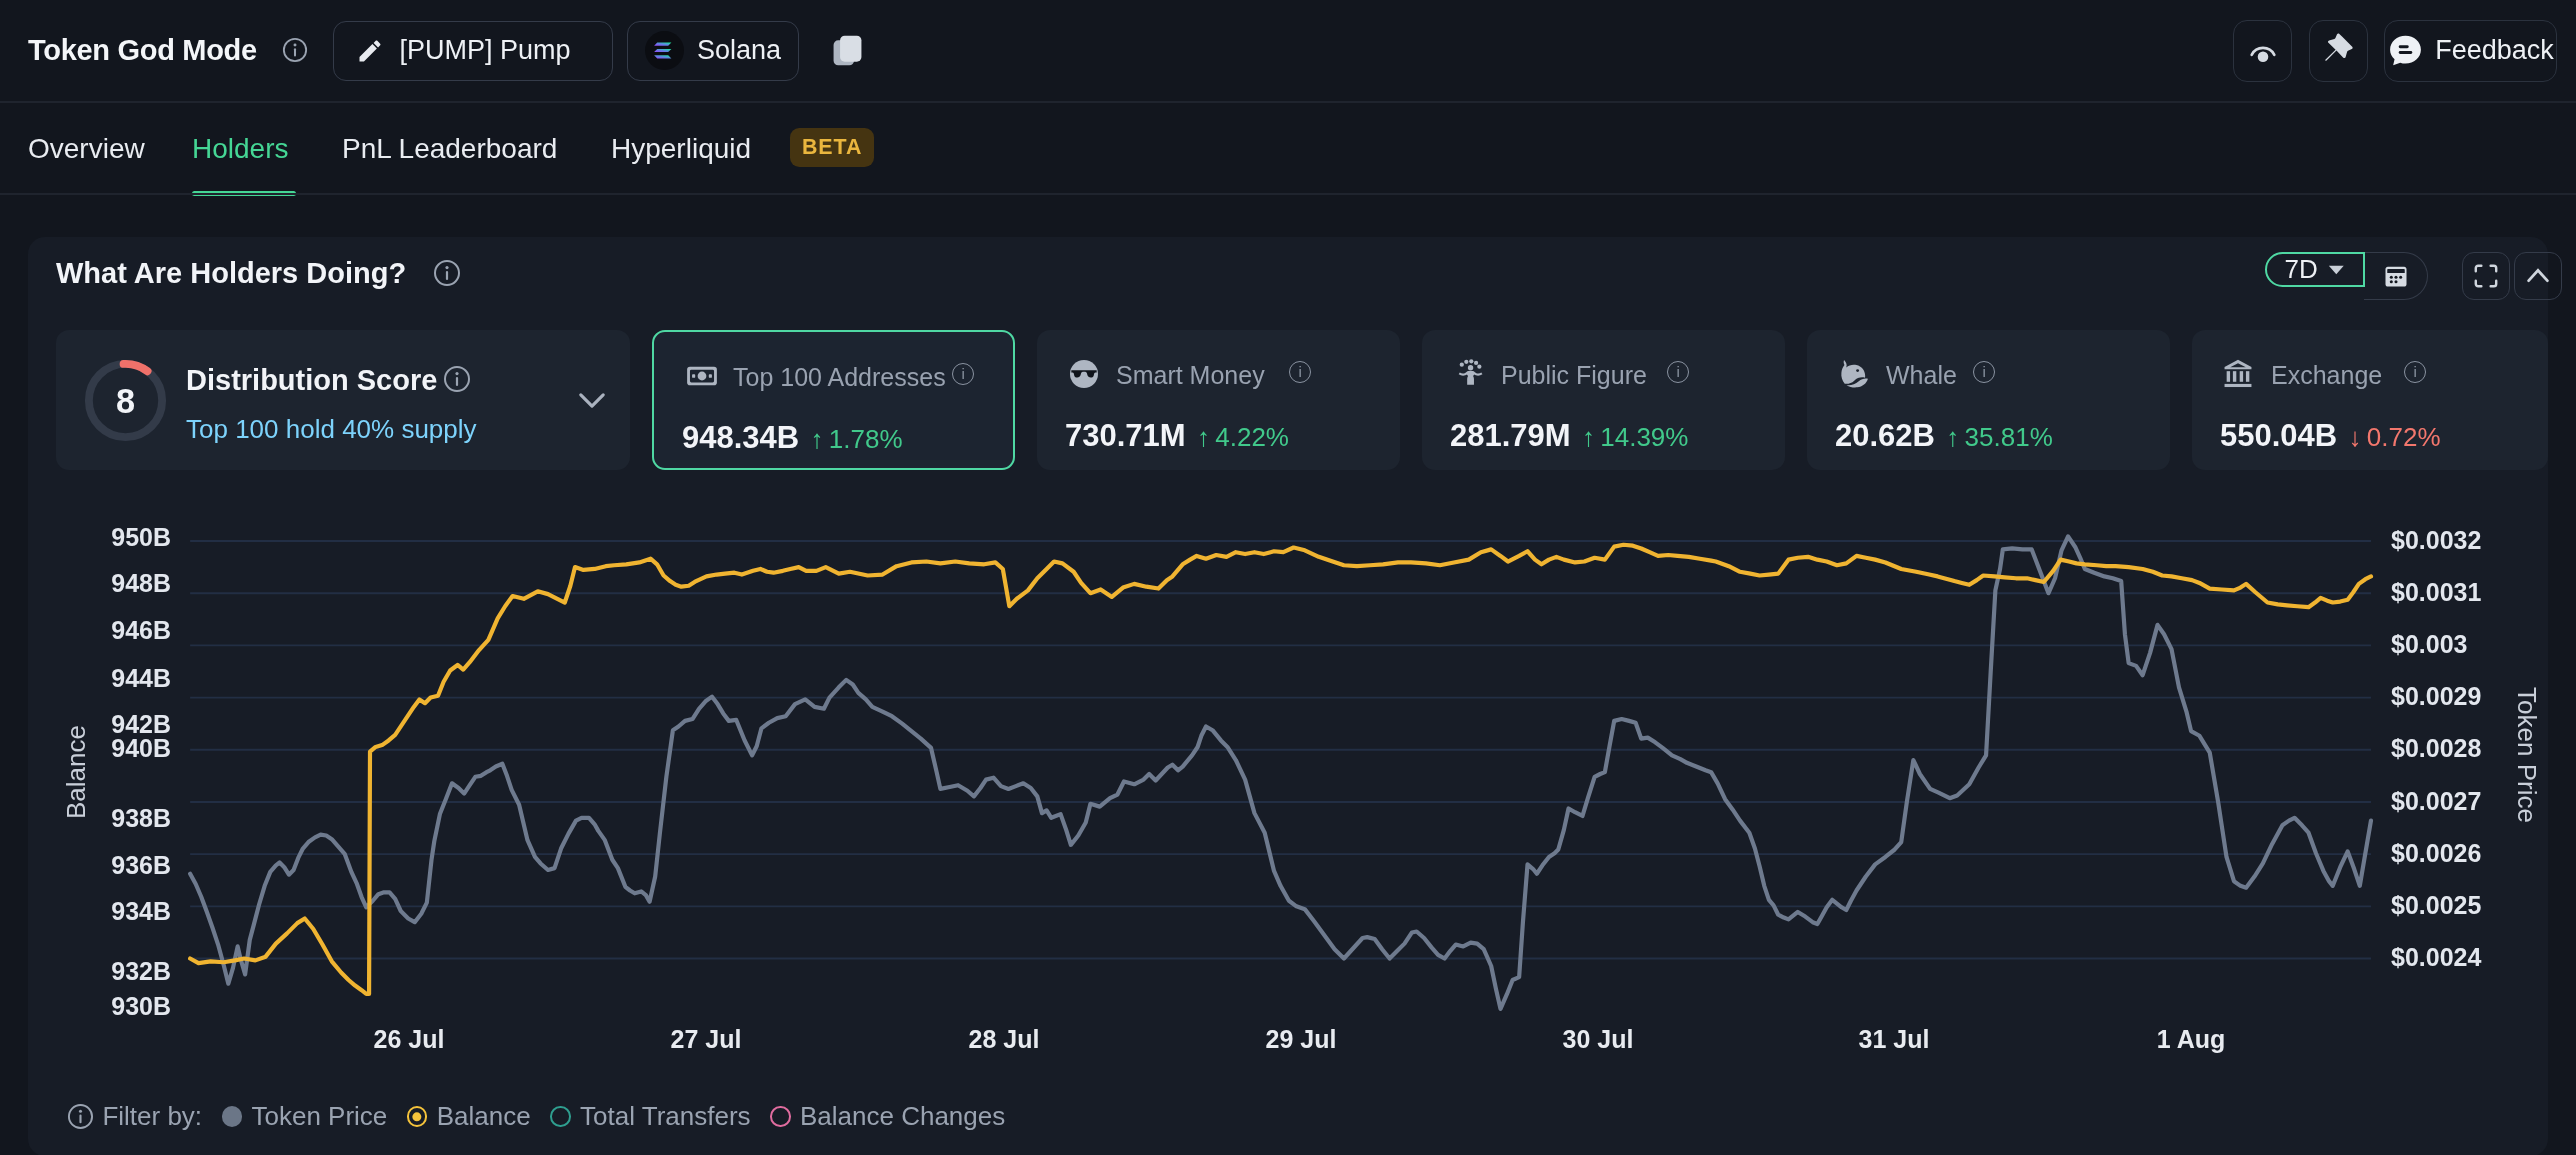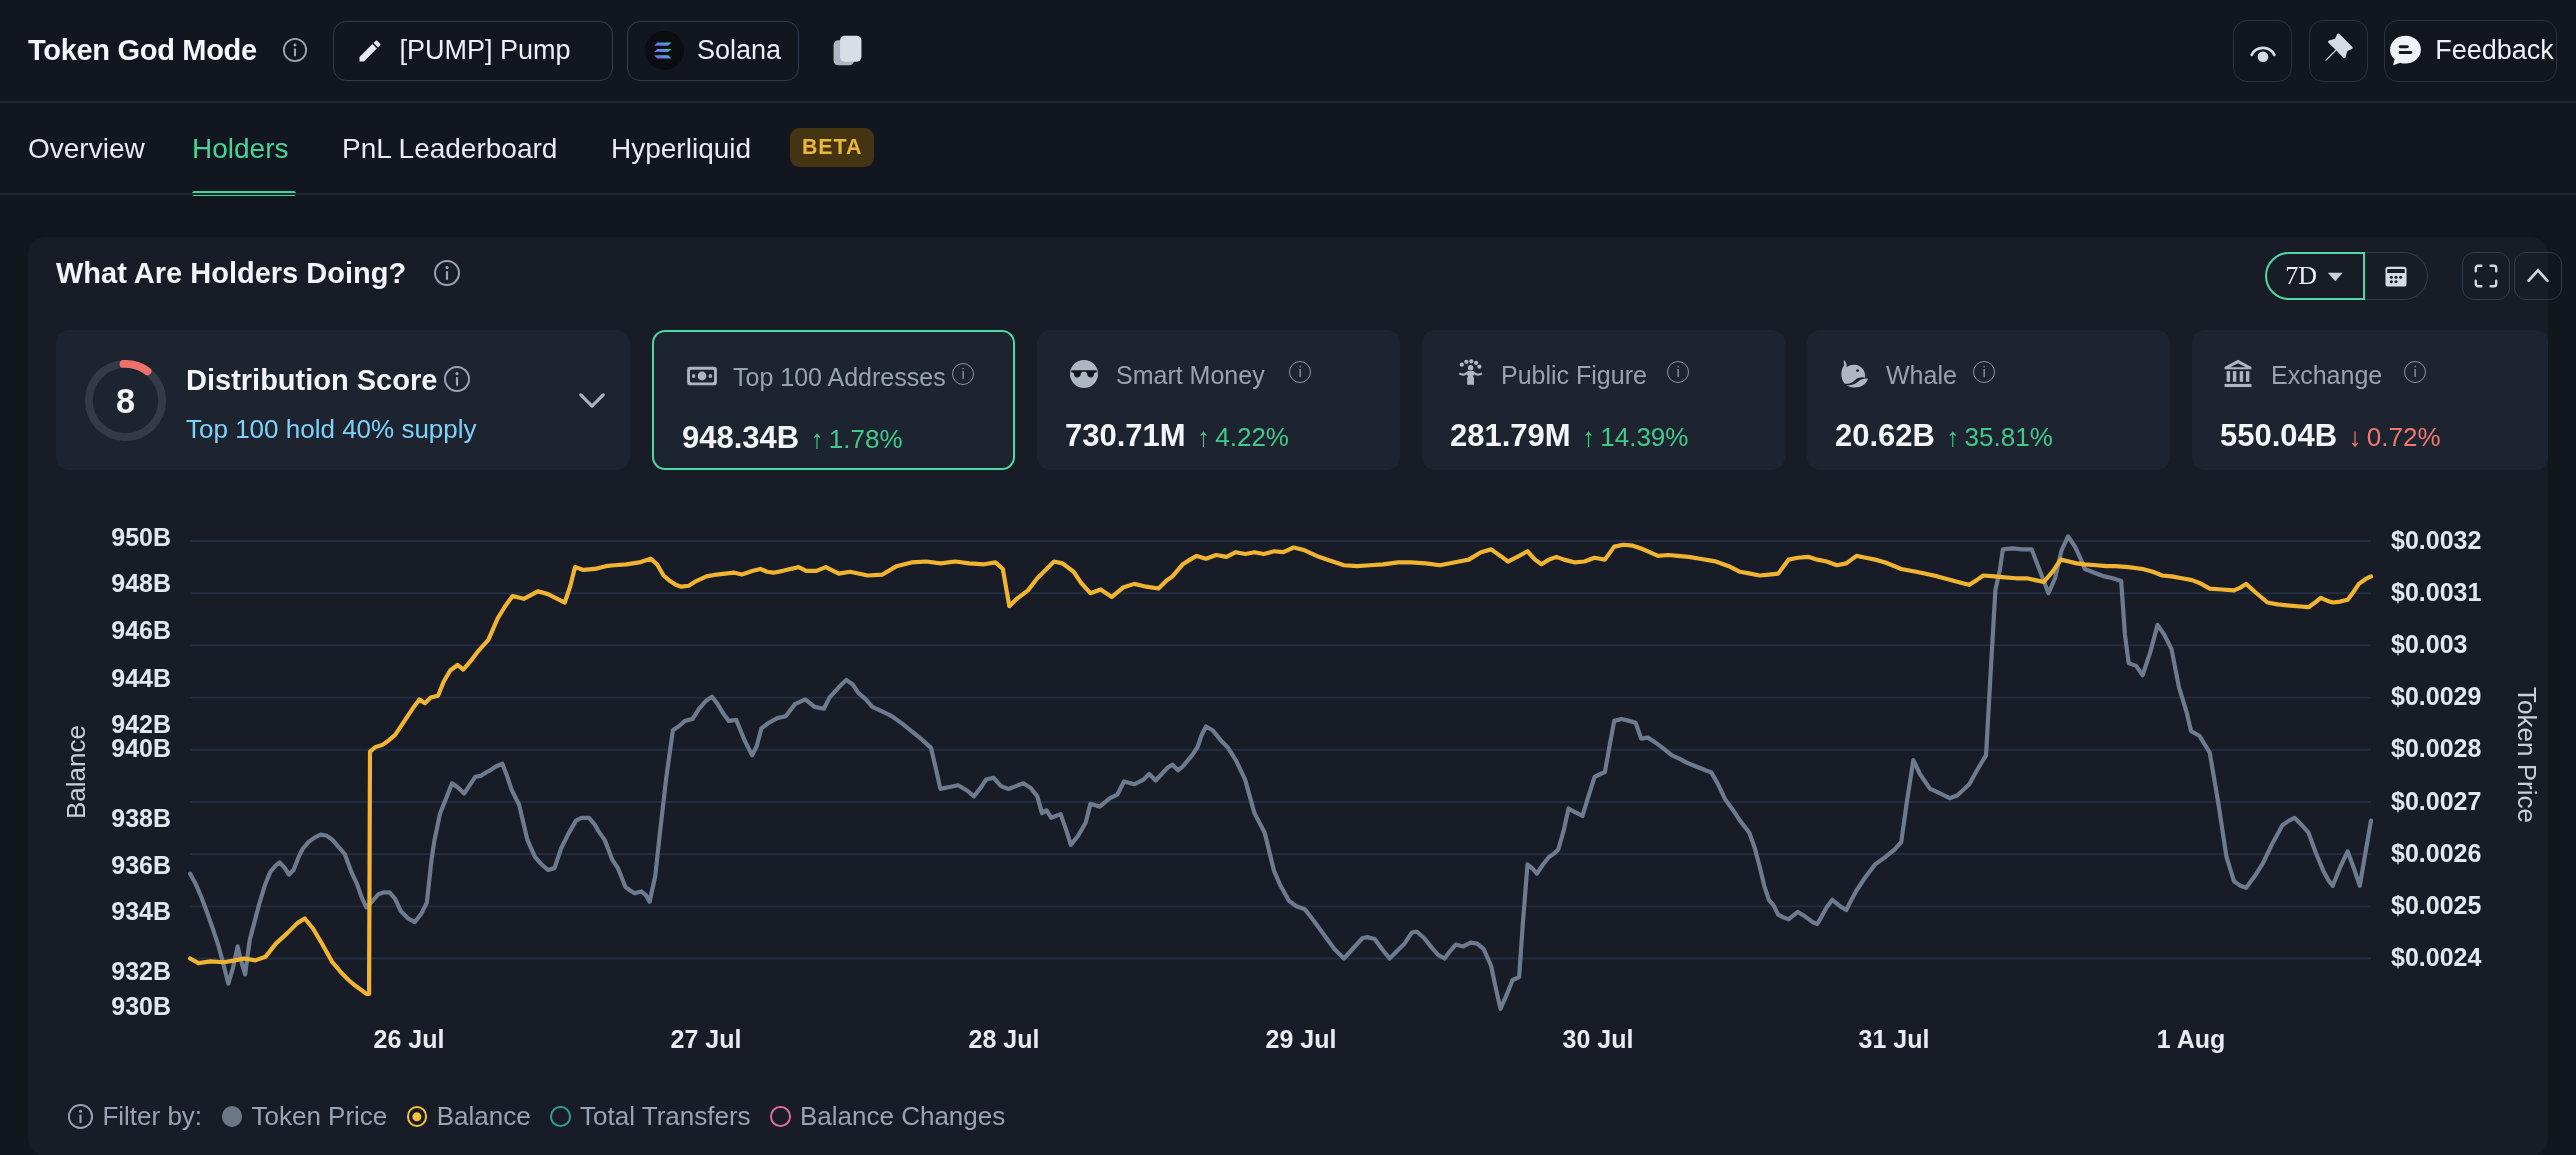--- a/index.html
+++ b/index.html
@@ -105,21 +105,21 @@
 
   <div class="abs" style="left:56px; top:257px; font-size:29px; font-weight:700; color:#f2f4f8;">What Are Holders Doing?</div>
   <span class="abs" style="left:433px; top:259px;">
     <svg width="28" height="28" viewBox="0 0 28 28">
         <circle cx="14" cy="14" r="12" fill="none" stroke="#9aa3b1" stroke-width="2"></circle>
         <circle cx="14" cy="8.6" r="1.6" fill="#9aa3b1"></circle>
         <rect x="12.9" y="12" width="2.2" height="9" rx="1.1" fill="#9aa3b1"></rect>
       </svg>
   </span>
 
-  <div class="abs" style="left:2265px; top:252px; width:100px; height:48px; border:2.3px solid #4fd8a3; border-radius:24px 0 0 24px; display:flex; align-items:center; justify-content:center; z-index:2;font-family:Liberation Serif, serif;">
+  <div class="abs" style="left:2265px; top:252px; width:100px; height:35px; border:2.3px solid #4fd8a3; border-radius:24px 0 0 24px; display:flex; align-items:center; justify-content:center; z-index:2;">
     <span style="color:#eef1f5; font-size:26px;">7D</span>
     <svg width="18.6" height="13" viewBox="0 0 20 14" style="margin-left:9.3px;">
         <path d="M2 3 L10 12 L18 3 Z" fill="#c9cfd8"></path>
       </svg>
   </div>
   <div class="abs" style="left:2364px; top:252px; width:64px; height:48px; border:1.9px solid #343b49; border-left:none; border-radius:0 24px 24px 0; display:flex; align-items:center; justify-content:center;">
     <svg width="28" height="28" viewBox="0 0 24 24">
         <path fill="#d6dbe2" d="M5 4h14c1.1 0 2 .9 2 2v13c0 1.1-.9 2-2 2H5c-1.1 0-2-.9-2-2V6c0-1.1.9-2 2-2zm-.5 5.5h15V6.8c0-.5-.4-.8-.8-.8H5.3c-.5 0-.8.4-.8.8v2.7z"></path>
         <g fill="#12161e">
           <circle cx="8" cy="13" r="1.3"></circle>

